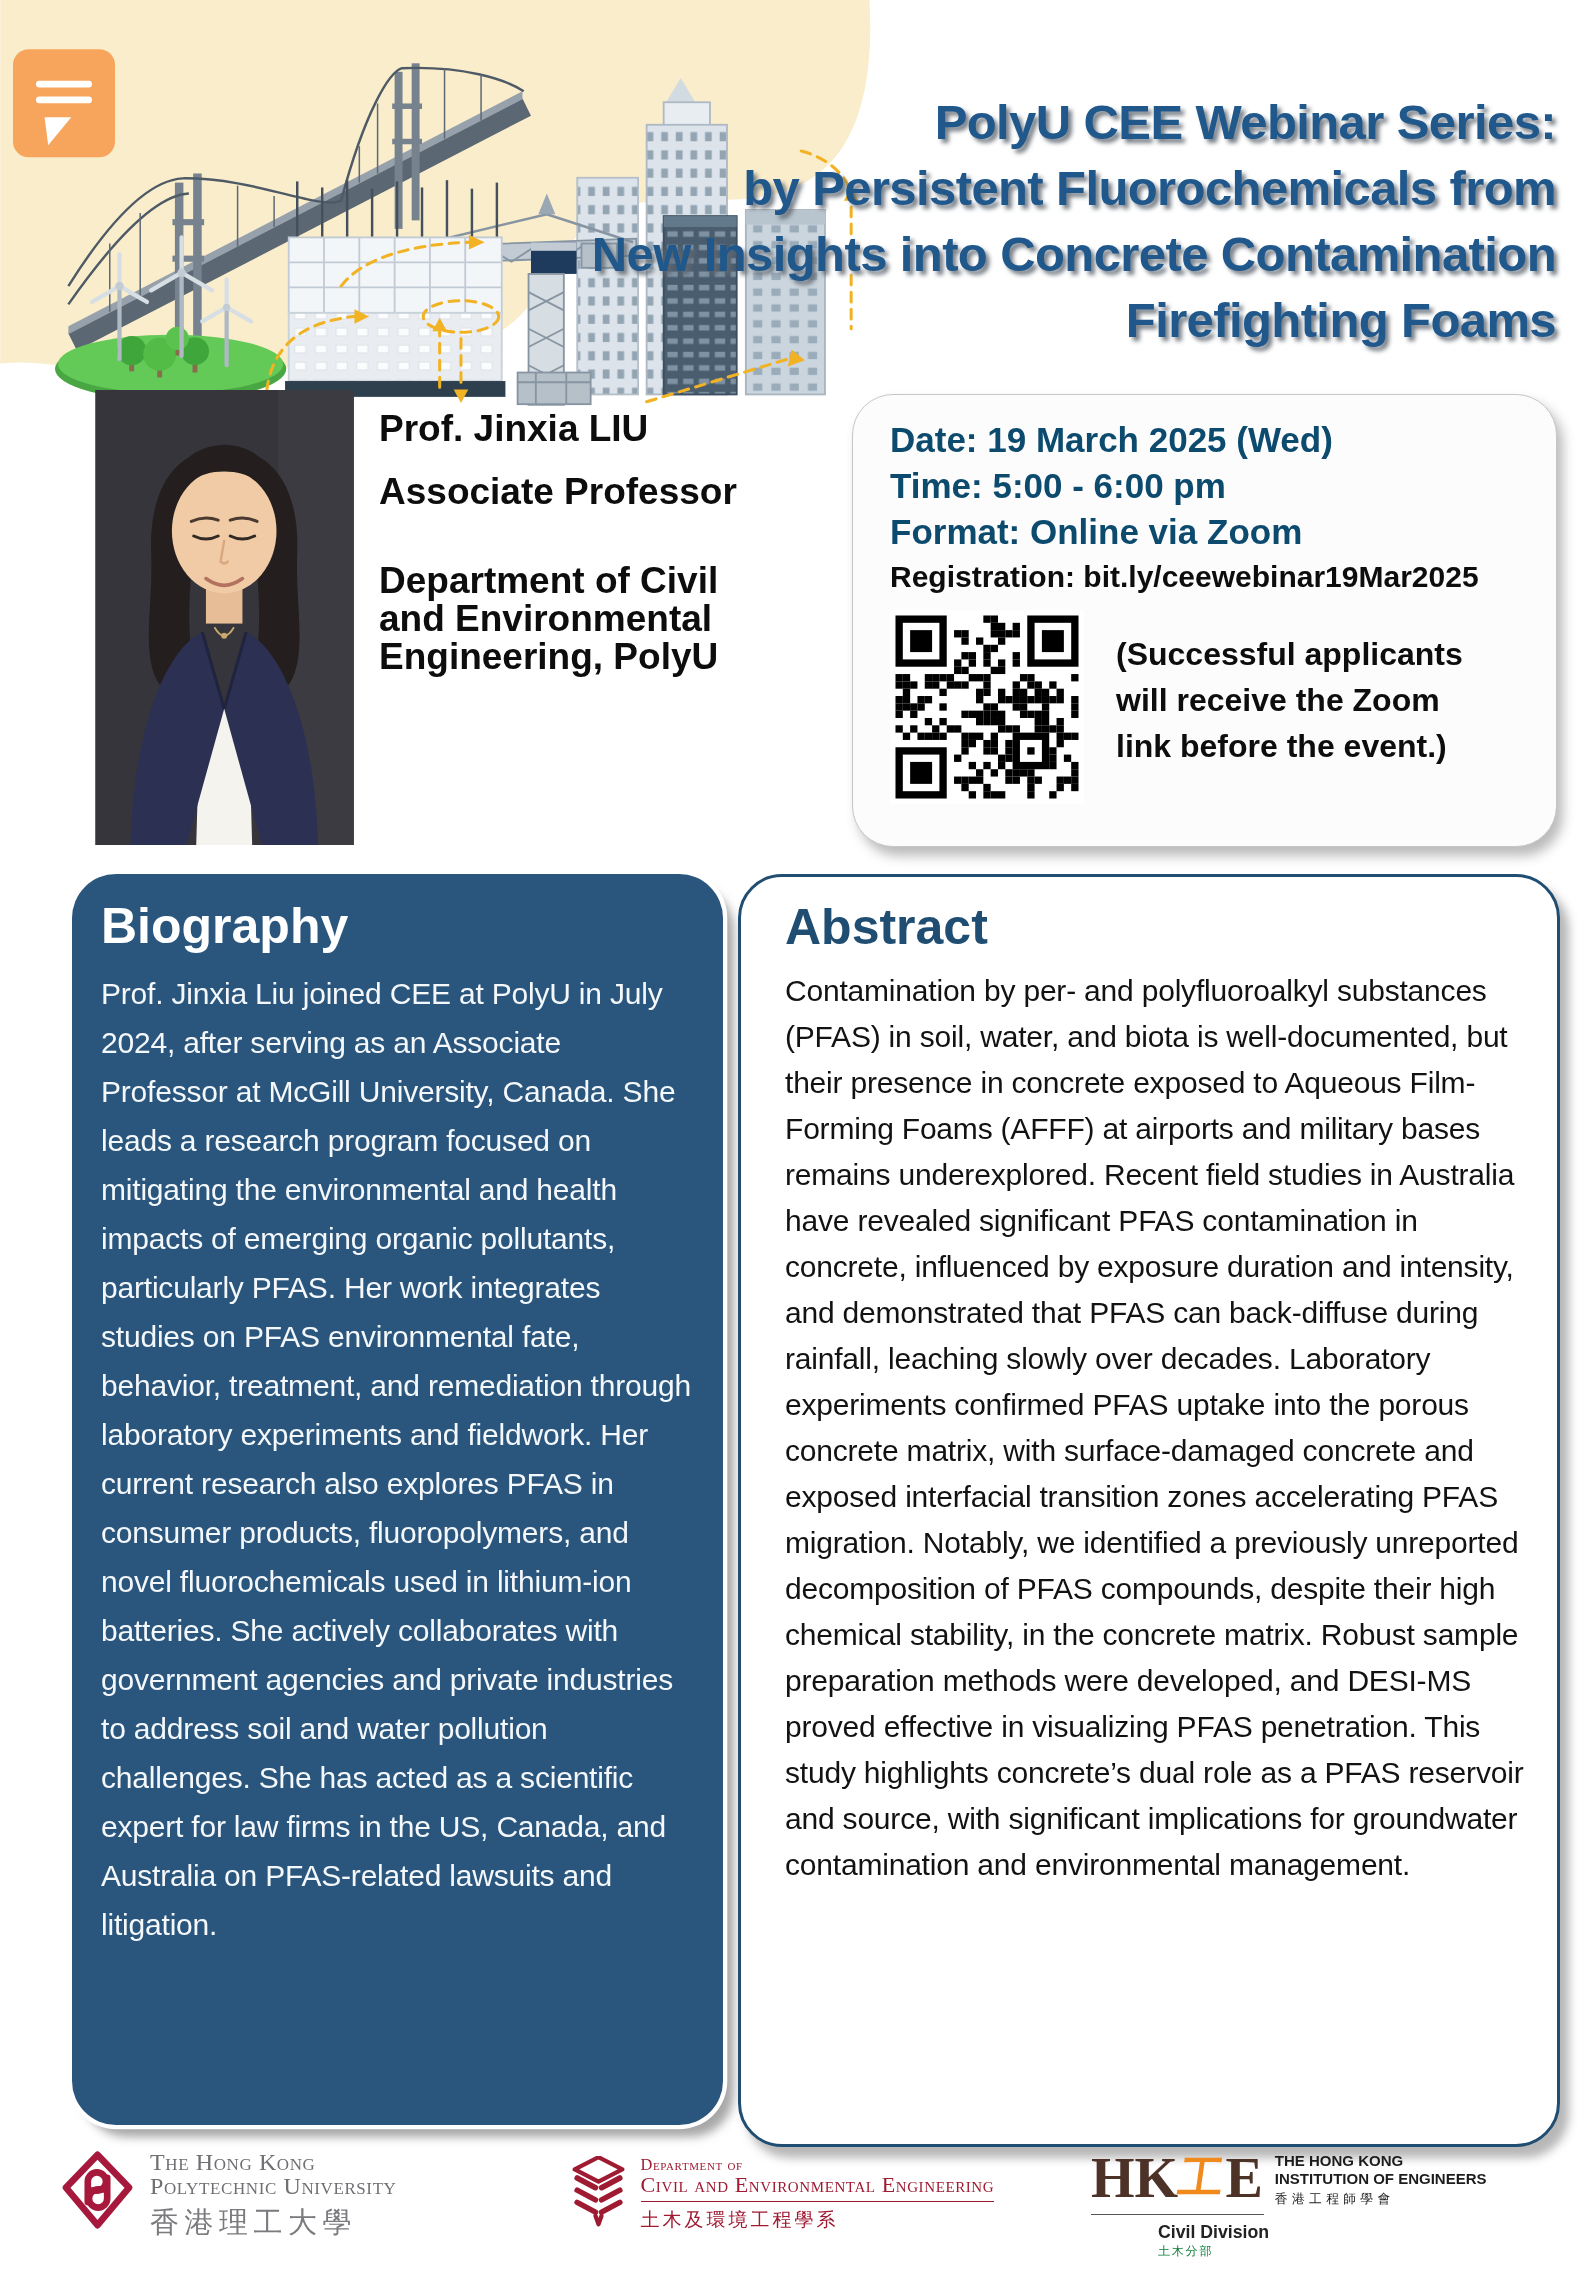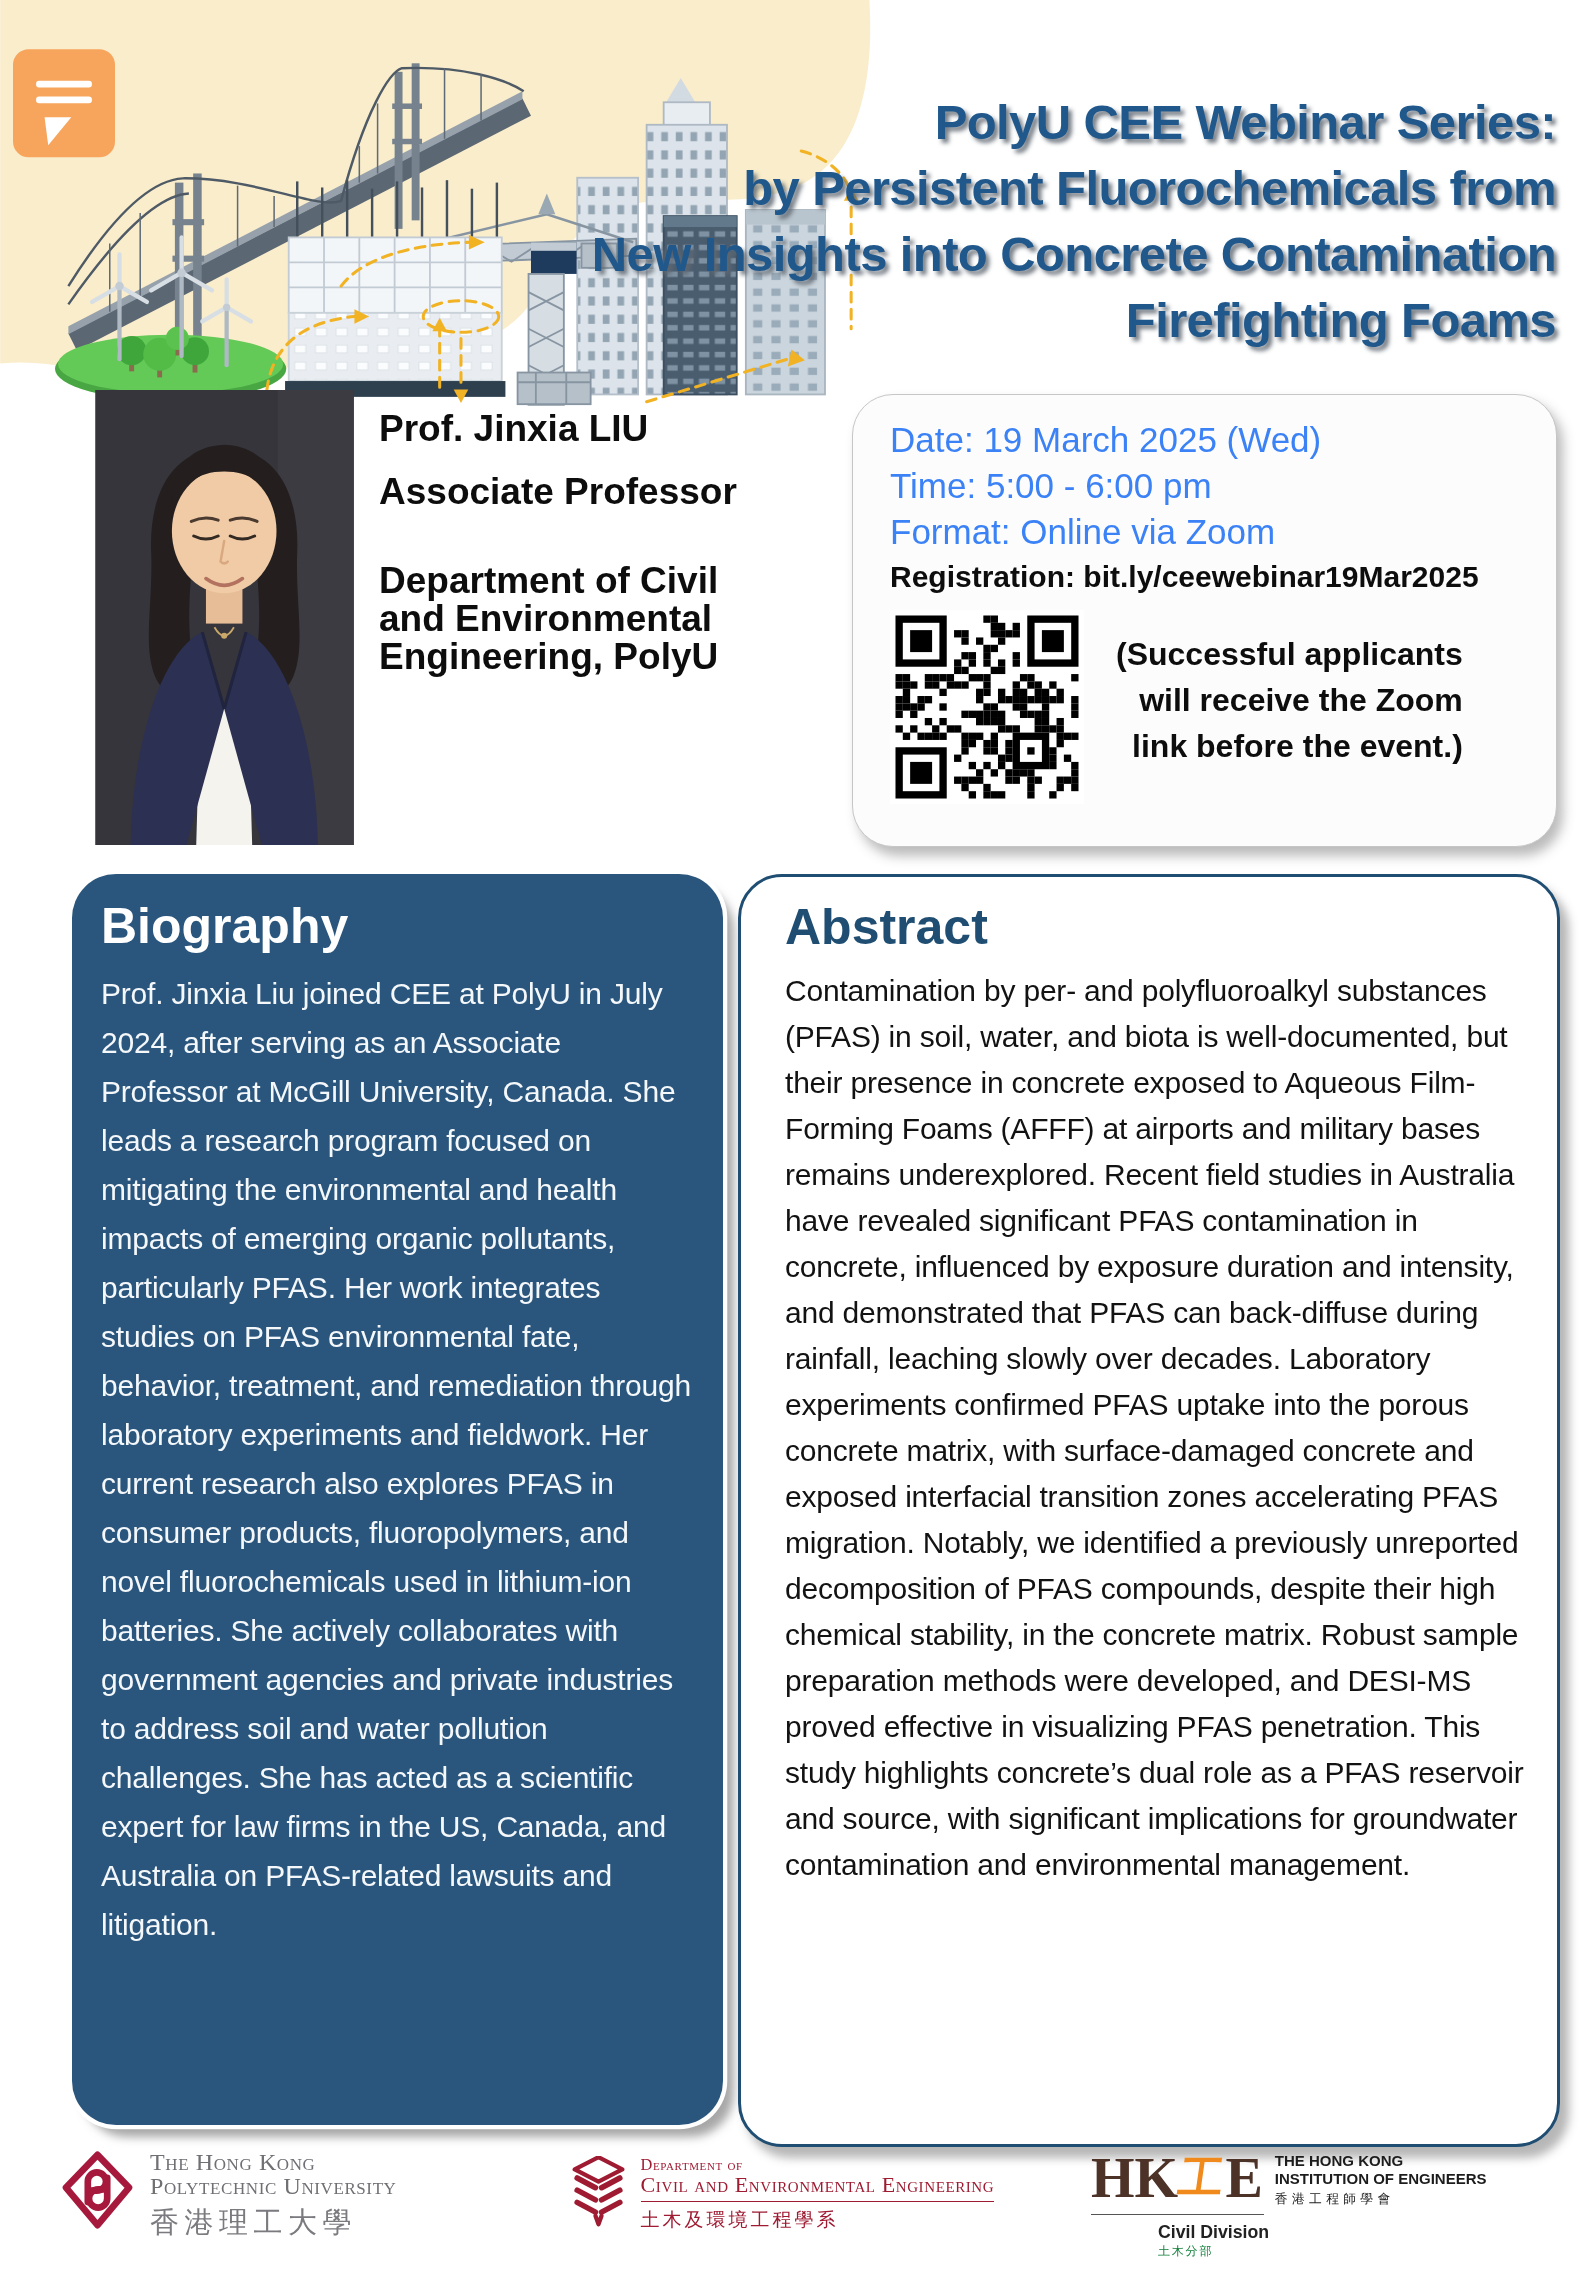--- a/index.html
+++ b/index.html
@@ -19,23 +19,23 @@
   .photo{position:absolute;left:94px;top:390px;width:261px;height:455px;}
   .speaker{position:absolute;left:379px;top:407px;width:463px;color:#0d0d0d;font-weight:bold;}
   .speaker .name{font-size:37px;line-height:43px;}
   .speaker .pos{font-size:37px;line-height:43px;margin-top:19.5px;}
   .speaker .aff{font-size:37px;line-height:38px;margin-top:49px;white-space:pre-line;}
 
   
   .card{position:absolute;left:852px;top:394px;width:705px;height:453px;box-sizing:border-box;
         background:#FCFCFC;border:1.8px solid #C6C6C6;border-radius:41px;
         box-shadow:6px 8.5px 12px rgba(60,60,60,0.35);padding:22px 24px 0 37px;}
-  .card .ln{font-size:35px;font-weight:normal;color:#3b82f6;line-height:46px;}
+  .card .ln{font-size:35px;font-weight:bold;color:#0c4a6e;line-height:46px;}
   .card .reg{font-size:30px;font-weight:bold;color:#0d0d0d;line-height:43px;}
-  .qr-row{display:flex;margin-top:12px;text-align:right;}
+  .qr-row{display:flex;margin-top:12px;}
   .qr{width:194px;height:194px;background:#ffffff;flex:0 0 auto;}
   .note{font-size:32px;font-weight:bold;color:#0d0d0d;line-height:46px;white-space:pre-line;
         padding:21px 0 0 32px;}
 
   
   .bio{position:absolute;left:72px;top:874px;width:651px;height:1251px;box-sizing:border-box;
        background:#2A567D;border-radius:44px;padding:24px 29px;
        box-shadow:0 0 0 4.3px #ffffff, 11px 12px 9.7px rgba(95,95,95,0.55);}
   .bio h2{margin:0;color:#ffffff;font-size:50px;line-height:56px;font-weight:bold;}
   .bio p{margin:14.6px 0 0 0;color:#F5F8FB;font-size:30px;line-height:49px;letter-spacing:-0.2px;}

